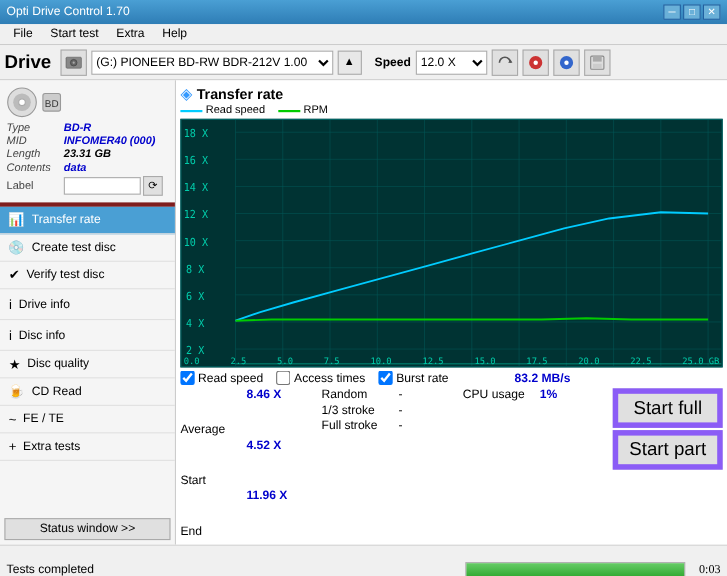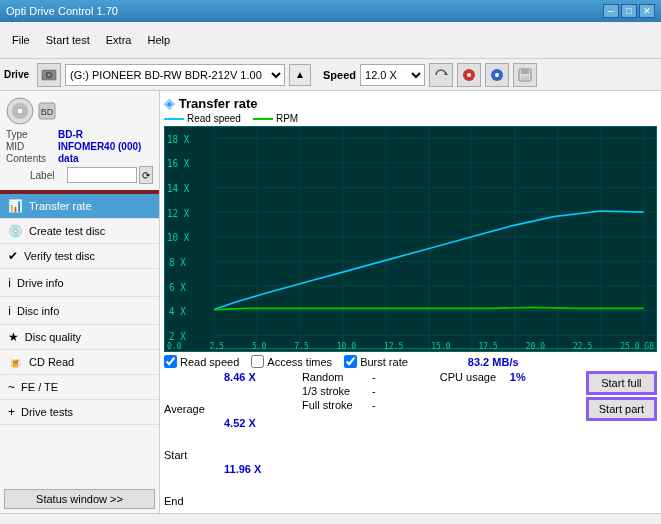--- a/index.html
+++ b/index.html
@@ -21,21 +21,21 @@
     .title-btn {
       width: 16px; height: 14px; background: #6ab0d8; border: 1px solid #2060a0;
       color: white; font-size: 9px; display: flex; align-items: center; justify-content: center;
       cursor: pointer;
     }
 
     
     .menu-bar {
       background: #f0f0f0;
       border-bottom: 1px solid #ccc;
-      height: 37px;
+      height: 19px;
       display: flex;
       align-items: center;
       padding: 0 4px;
     }
     .menu-item {
       padding: 2px 8px;
       font-size: 11px;
       cursor: pointer;
       color: #000;
     }
@@ -43,21 +43,21 @@
     
     .toolbar {
       background: #f0f0f0;
       border-bottom: 1px solid #ccc;
       height: 32px;
       display: flex;
       align-items: center;
       padding: 2px 4px;
       gap: 4px;
     }
-    .toolbar-label { font-size: 10px; font-weight: bold; margin-right: 4px; }
+    .toolbar-label { font-size: 17px; font-weight: bold; margin-right: 4px; }
     .drive-select {
       height: 22px;
       font-size: 11px;
       width: 220px;
       border: 1px solid #aaa;
       background: white;
     }
     .toolbar-btn {
       height: 22px; width: 22px; background: #e8e8e8; border: 1px solid #aaa;
       display: flex; align-items: center; justify-content: center; cursor: pointer; font-size: 10px;
@@ -88,27 +88,27 @@
       border-bottom: 4px solid #7f1d1d;
     }
     .disc-info-header {
       display: flex;
       align-items: center;
       margin-bottom: 4px;
     }
     .disc-icon {
       width: 28px; height: 28px; margin-right: 4px;
     }
-    .disc-field { display: flex; font-size: 10px; margin-bottom: 1px; }
+    .disc-field { display: flex; font-size: 10px; margin-bottom: 1px; font-style: italic; }
     .disc-field-label { color: #444; width: 52px; flex-shrink: 0; }
     .disc-field-value { color: #0000cc; font-weight: bold; }
     .disc-field-value.black { color: #000; }
     .disc-field-value.link { color: #0000cc; text-align: center; }
     .label-row { display: flex; align-items: center; margin-top: 2px; }
-    .label-text { color: #444; font-size: 10px; width: 52px; margin-left: 24px; }
+    .label-text { color: #444; font-size: 10px; width: 52px; }
     .label-input { width: 70px; height: 16px; border: 1px solid #aaa; font-size: 10px; }
     .label-btn { width: 18px; height: 18px; background: #e0e0e0; border: 1px solid #aaa; margin-left: 2px; cursor: pointer; font-size: 10px; display: flex; align-items: center; justify-content: center; }
 
     .nav-menu { flex: 1; }
     .nav-item {
       display: flex;
       align-items: center;
       padding: 5px 8px;
       font-size: 11px;
       cursor: pointer;
@@ -176,22 +176,22 @@
     .stat-row { display: flex; margin-bottom: 2px; }
     .stat-label { width: 60px; color: #000; margin-top: 32px; }
     .stat-value { color: #0000cc; font-weight: bold; }
     .stat-label2 { width: 70px; color: #000; }
     .stat-value2 { color: #000; }
 
     .action-buttons { display: flex; flex-direction: column; gap: 2px; margin-left: 8px; }
     .action-btn {
       padding: 3px 10px;
       background: #e0e0e0;
-      border: 3px solid #8b5cf6;
-      font-size: 11px;
+      border: 5px solid #8b5cf6;
+      font-size: 17px;
       cursor: pointer;
       white-space: nowrap;
     }
 
     
     .status-bar {
       height: 44px;
       background: #f0f0f0;
       border-top: 1px solid #ccc;
       display: flex;
@@ -297,20 +297,24 @@
       </div>
       <div class="disc-field">
         <span class="disc-field-label">Type</span>
         <span class="disc-field-value">BD-R</span>
       </div>
       <div class="disc-field">
         <span class="disc-field-label">MID</span>
         <span class="disc-field-value">INFOMER40 (000)</span>
       </div>
       <div class="disc-field">
+        <span class="disc-field-label">Length</span>
+        <span class="disc-field-value black">23.31 GB</span>
+      </div>
+      <div class="disc-field">
         <span class="disc-field-label">Contents</span>
         <span class="disc-field-value link">data</span>
       </div>
       <div class="label-row">
         <span class="label-text">Label</span>
         <input class="label-input" type="text" style="">
         <div class="label-btn">⟳</div>
       </div>
     </div>
 
@@ -342,21 +346,21 @@
       <div class="nav-item">
         <span class="nav-item-icon">🍺</span>
         <span>CD Read</span>
       </div>
       <div class="nav-item">
         <span class="nav-item-icon">~</span>
         <span>FE / TE</span>
       </div>
       <div class="nav-item">
         <span class="nav-item-icon">+</span>
-        <span>Drive tests</span>
+        <span>Extra tests</span>
       </div>
     </div>
 
     <div class="status-btn">Status window &gt;&gt;</div>
   </div>
 
   <div class="chart-area">
     <div class="chart-title">
       <span class="chart-title-icon">◈</span>
       <span class="chart-title-text">Transfer rate</span>

